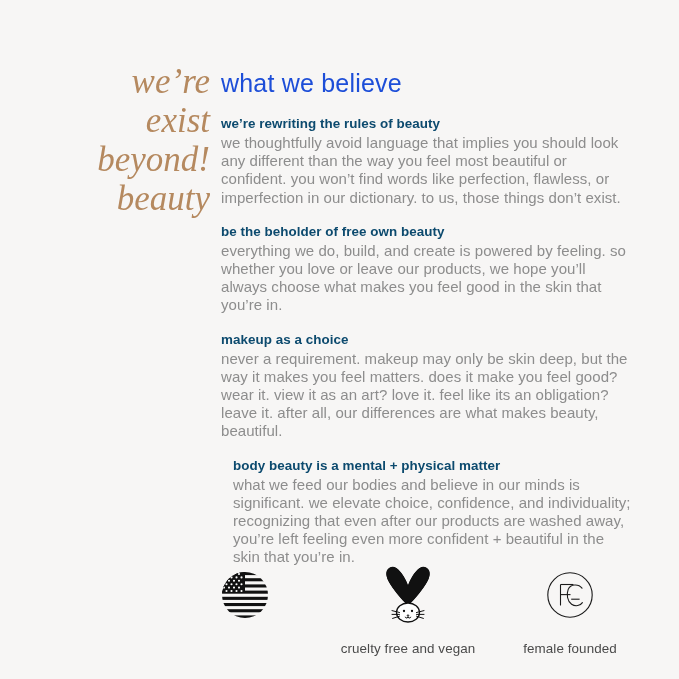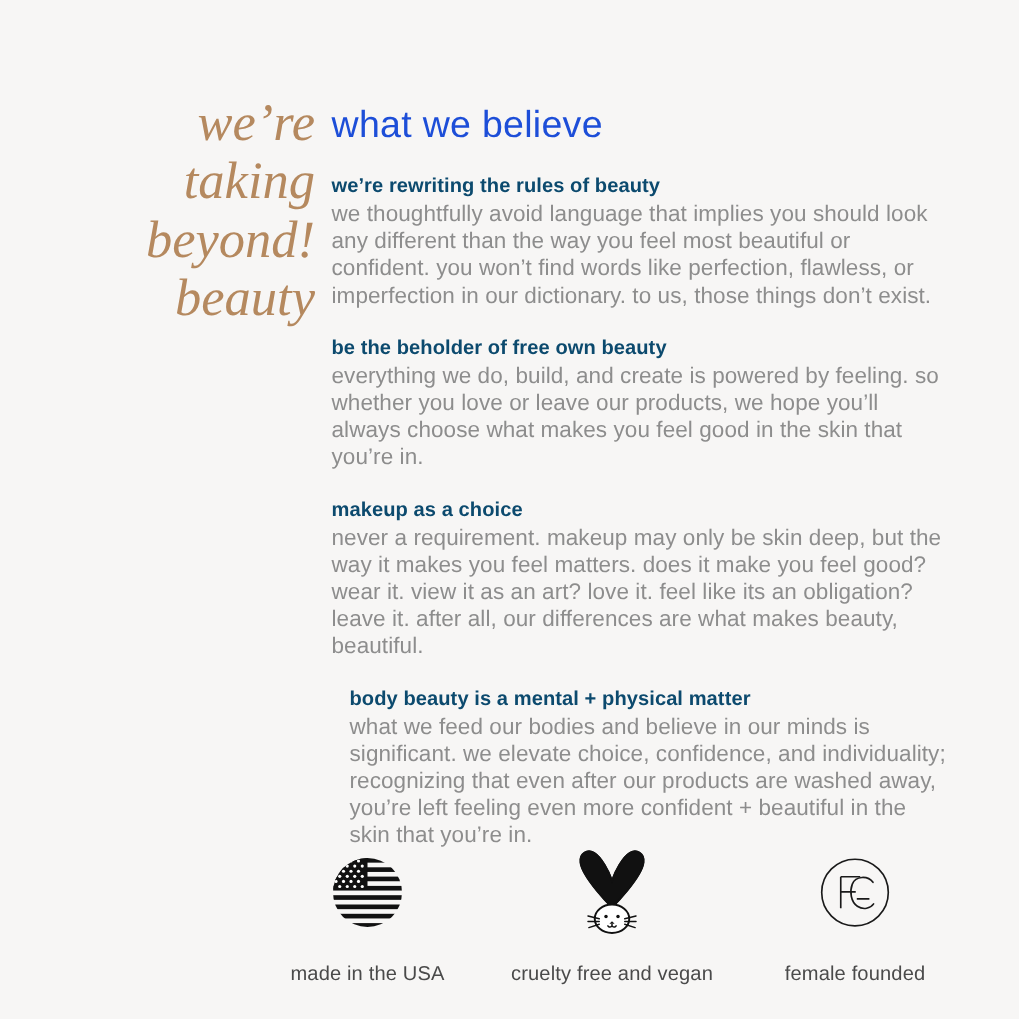--- a/index.html
+++ b/index.html
@@ -136,21 +136,21 @@
 </style>
 </head>
 <body>
 
 <div class="page">
 
   <div class="content">
 
     <div class="headline">
       <span class="hl-line">we’re</span>
-      <span class="hl-line">taking</span>
+      <span class="hl-line">exist</span>
       <span class="hl-line">beyond!</span>
       <span class="hl-line">beauty</span>
     </div>
 
     <div class="believe">
 
       <h1 class="believe-title">what we believe</h1>
 
       <div class="belief-block">
         <p class="belief-heading">we’re rewriting the rules of beauty</p>
@@ -220,21 +220,20 @@
               <circle cx="13" cy="16.6" r="1.05"></circle>
                 <circle cx="18" cy="16.6" r="1.05"></circle>
               <circle cx="5.5" cy="20" r="1.05"></circle>
                 <circle cx="10.5" cy="20" r="1.05"></circle>
               <circle cx="15.5" cy="20" r="1.05"></circle>
                 <circle cx="20.5" cy="20" r="1.05"></circle>
             </g>
           </g>
         </svg>
       </div>
-      <div class="badge-caption">made in the USA</div>
     </div>
 
     <div class="badge badge-cruelty">
       <div class="badge-icon">
         <svg width="50" height="60" viewBox="0 0 50 60" aria-hidden="true">
 
           <path d="M25 40 C 25 40, 5 20, 4 10 C 3.2 3.5, 9 1, 13 3.5 C 18 6.5, 23 16, 25 22 C 27 16, 32 6.5, 37 3.5 C 41 1, 46.8 3.5, 46 10 C 45 20, 25 40, 25 40 Z" fill="#111111" stroke="#111111" stroke-width="1"></path>
           <path d="M25 40 C 25 40, 5 20, 4 10 C 3.2 3.5, 9 1, 13 3.5 C 18 6.5, 23 16, 25 22 C 27 16, 32 6.5, 37 3.5 C 41 1, 46.8 3.5, 46 10 C 45 20, 25 40, 25 40 Z" fill="none" stroke="#111111" stroke-width="1.3"></path>
 
           <ellipse cx="25" cy="47.5" rx="11.5" ry="9.5" fill="#ffffff" stroke="#111111" stroke-width="1.3"></ellipse>

